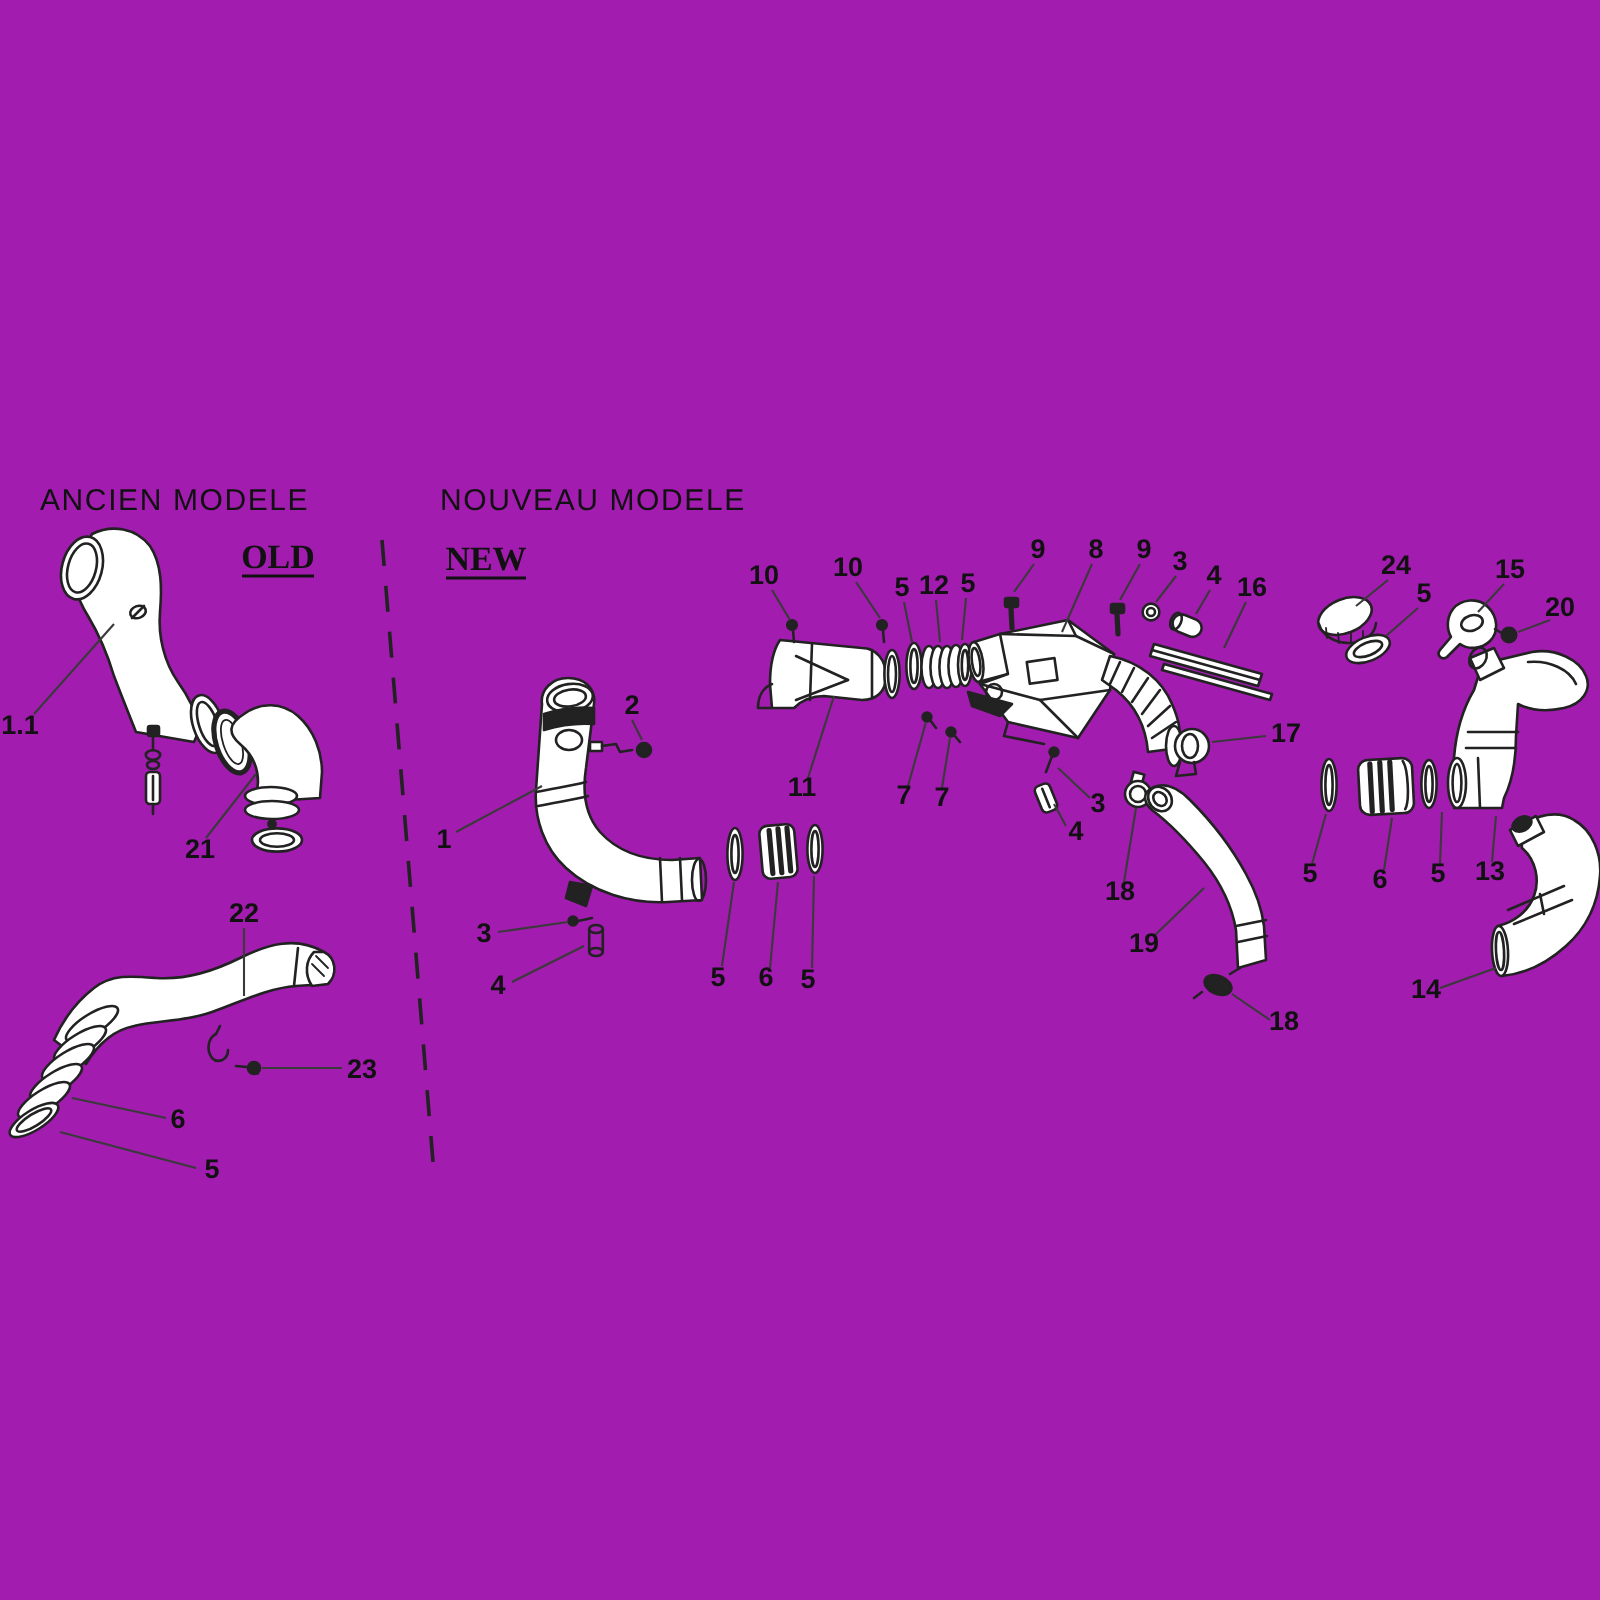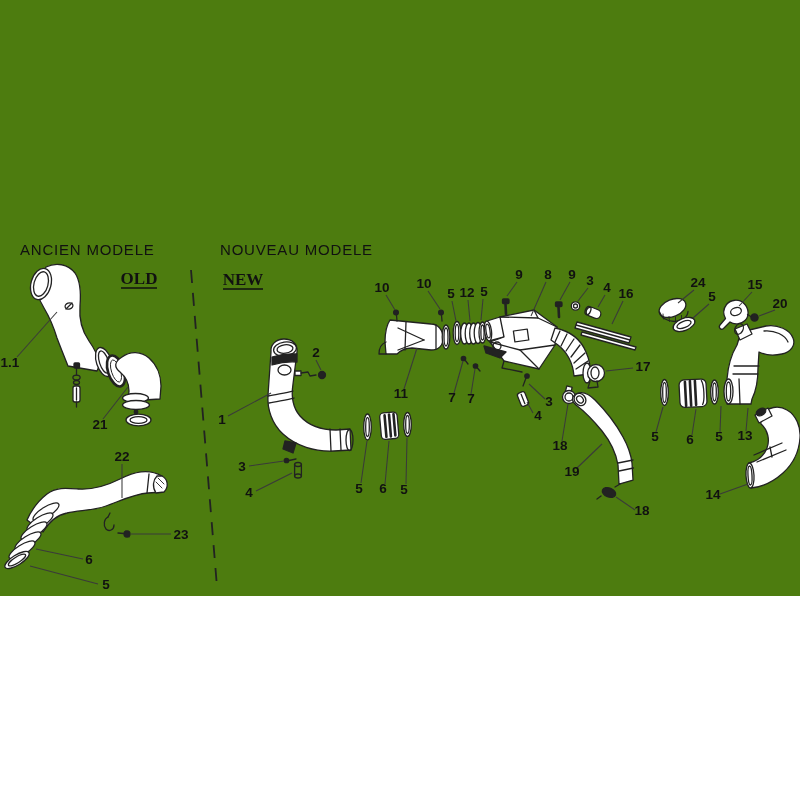--- a/index.html
+++ b/index.html
@@ -1,16 +1,16 @@
 <!DOCTYPE html>
 <html><head>
 <meta charset="utf-8">
 <style>
   html,body{margin:0;padding:0;background:#ffffff;}
-  .stage{position:relative;width:800px;height:596px;background:#4d7c0f;overflow:hidden;
+  .stage{position:relative;width:800px;height:800px;background:#a21caf;overflow:hidden;
          font-family:"Liberation Sans",sans-serif;}
   svg{position:absolute;left:0;top:0;}
   .art path,.art ellipse,.art circle,.art line,.art rect,.art polyline{
     fill:none;stroke:#222;stroke-width:1.3;stroke-linecap:round;stroke-linejoin:round;}
   .art .w{fill:#ffffff;}
   .art .d{fill:#222;stroke:#222;}
   .art .thick{stroke-width:2.6;}
   .art .thin{stroke-width:0.9;}
   .divider{stroke:#222;stroke-width:1.8;stroke-dasharray:13 10;fill:none;}
   .heading{font:15px "Liberation Sans",sans-serif;letter-spacing:.8px;fill:#111;}

